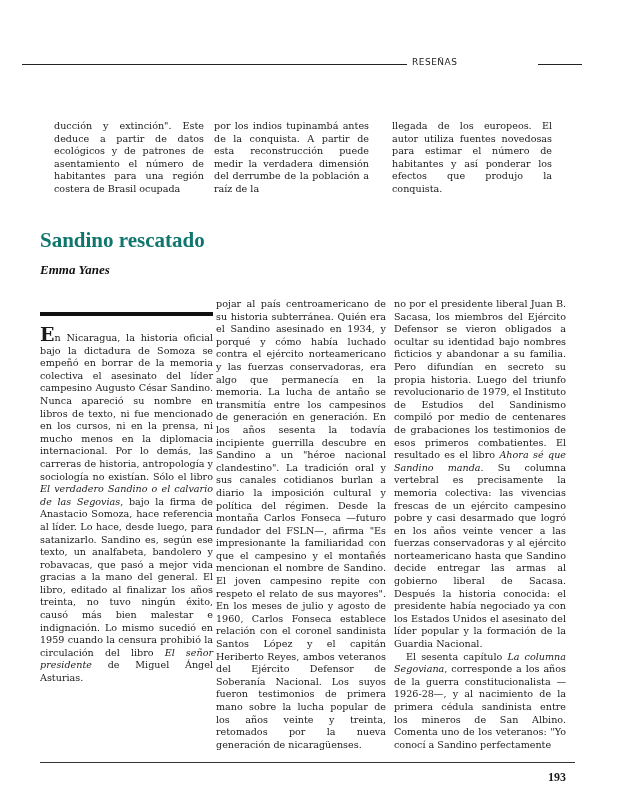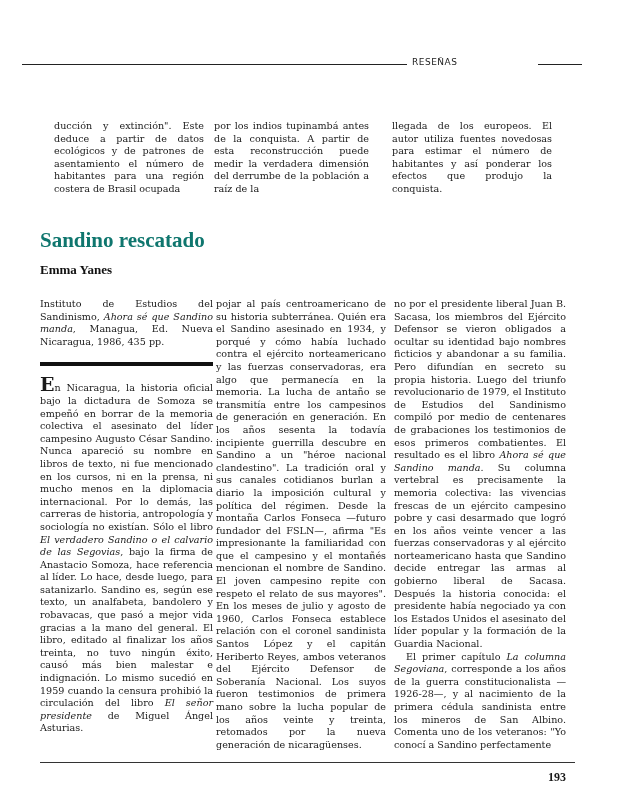--- a/index.html
+++ b/index.html
@@ -11,21 +11,21 @@
                  font-size:9px; letter-spacing:0.5px; color:#222; font-variant:small-caps; }
   .col { position:absolute; font-size:9.6px; line-height:12.6px; text-align:justify; }
   .col p { margin:0; }
   .col p.indent { text-indent:12px; }
   .top1 { left:54px; top:120px; width:150px; }
   .top2 { left:214px; top:120px; width:155px; }
   .top3 { left:392px; top:120px; width:160px; }
   .title { position:absolute; left:40px; top:228px; font-family:"Liberation Serif", serif;
            font-weight:bold; font-size:21px; color:#0f766e; }
   .author { position:absolute; left:40px; top:262px; font-family:"Liberation Serif", serif;
-            font-weight:bold; font-size:13px; color:#111; }
+            font-weight:bold; font-size:13px; color:#111;font-style:italic; }
   .c1 { left:40px; top:298px; width:173px; }
   .c2 { left:216px; top:298px; width:170px; }
   .c3 { left:394px; top:298px; width:172px; }
   .rule-thick { height:4px; background:#111; margin:14px 0 12px 0; }
   .dropcap { font-size:19px; font-weight:bold; line-height:12px; }
   .biblio { text-align:justify; }
   .foot-line { position:absolute; left:40px; top:762px; width:535px; height:1px; background:#333; }
   .page-num { position:absolute; left:548px; top:770px; font-family:"Liberation Serif", serif;
               font-weight:bold; font-size:12px; }
 </style>
@@ -43,28 +43,27 @@
   <p>por los indios tupinambá antes de la conquista. A partir de esta reconstrucción puede medir la verdadera dimensión del derrumbe de la población a raíz de la</p>
 </div>
 <div class="col top3">
   <p>llegada de los europeos. El autor utiliza fuentes novedosas para estimar el número de habitantes y así ponderar los efectos que produjo la conquista.</p>
 </div>
 
 <div class="title">Sandino rescatado</div>
 <div class="author">Emma Yanes</div>
 
 <div class="col c1">
-  <p class="biblio"><span>Instituto de Estudios del Sandinismo, </span><i>Ahora sé que Sandino manda</i><span>, Managua, Ed. Nueva Nicaragua, 1986, 435 pp.</span></p>
   <div class="rule-thick"></div>
   <p><span class="dropcap">E</span><span>n Nicaragua, la historia oficial bajo la dictadura de Somoza se empeñó en borrar de la memoria colectiva el asesinato del líder campesino Augusto César Sandino. Nunca apareció su nombre en libros de texto, ni fue mencionado en los cursos, ni en la prensa, ni mucho menos en la diplomacia internacional. Por lo demás, las carreras de historia, antropología y sociología no existían. Sólo el libro </span><i>El verdadero Sandino o el calvario de las Segovias</i><span>, bajo la firma de Anastacio Somoza, hace referencia al líder. Lo hace, desde luego, para satanizarlo. Sandino es, según ese texto, un analfabeta, bandolero y robavacas, que pasó a mejor vida gracias a la mano del general. El libro, editado al finalizar los años treinta, no tuvo ningún éxito, causó más bien malestar e indignación. Lo mismo sucedió en 1959 cuando la censura prohibió la circulación del libro </span><i>El señor presidente</i><span> de Miguel Ángel Asturias.</span></p>
 </div>
 
 <div class="col c2">
   <p>pojar al país centroamericano de su historia subterránea. Quién era el Sandino asesinado en 1934, y porqué y cómo había luchado contra el ejército norteamericano y las fuerzas conservadoras, era algo que permanecía en la memoria. La lucha de antaño se transmitía entre los campesinos de generación en generación. En los años sesenta la todavía incipiente guerrilla descubre en Sandino a un "héroe nacional clandestino". La tradición oral y sus canales cotidianos burlan a diario la imposición cultural y política del régimen. Desde la montaña Carlos Fonseca —futuro fundador del FSLN—, afirma "Es impresionante la familiaridad con que el campesino y el montañés mencionan el nombre de Sandino. El joven campesino repite con respeto el relato de sus mayores". En los meses de julio y agosto de 1960, Carlos Fonseca establece relación con el coronel sandinista Santos López y el capitán Heriberto Reyes, ambos veteranos del Ejército Defensor de Soberanía Nacional. Los suyos fueron testimonios de primera mano sobre la lucha popular de los años veinte y treinta, retomados por la nueva generación de nicaragüenses.</p>
 </div>
 
 <div class="col c3">
   <p><span>no por el presidente liberal Juan B. Sacasa, los miembros del Ejército Defensor se vieron obligados a ocultar su identidad bajo nombres ficticios y abandonar a su familia. Pero difundían en secreto su propia historia. Luego del triunfo revolucionario de 1979, el Instituto de Estudios del Sandinismo compiló por medio de centenares de grabaciones los testimonios de esos primeros combatientes. El resultado es el libro </span><i>Ahora sé que Sandino manda</i><span>. Su columna vertebral es precisamente la memoria colectiva: las vivencias frescas de un ejército campesino pobre y casi desarmado que logró en los años veinte vencer a las fuerzas conservadoras y al ejército norteamericano hasta que Sandino decide entregar las armas al gobierno liberal de Sacasa. Después la historia conocida: el presidente había negociado ya con los Estados Unidos el asesinato del líder popular y la formación de la Guardia Nacional.</span></p>
-  <p class="indent"><span>El primer capítulo </span><i>La columna Segoviana</i><span>, corresponde a los años de la guerra constitucionalista —1926-28—, y al nacimiento de la primera cédula sandinista entre los mineros de San Albino. Comenta uno de los veteranos: "Yo conocí a Sandino perfectamente</span></p>
+  <p class="indent"><span>El sesenta capítulo </span><i>La columna Segoviana</i><span>, corresponde a los años de la guerra constitucionalista —1926-28—, y al nacimiento de la primera cédula sandinista entre los mineros de San Albino. Comenta uno de los veteranos: "Yo conocí a Sandino perfectamente</span></p>
 </div>
 
 <div class="foot-line"></div>
 <div class="page-num">193</div>
 
 </body></html>

